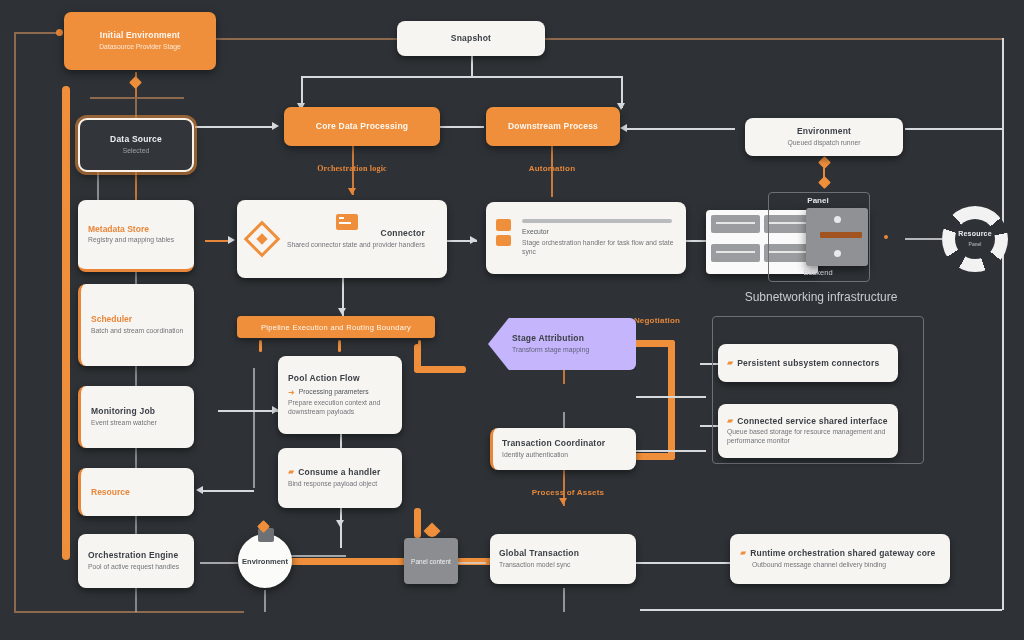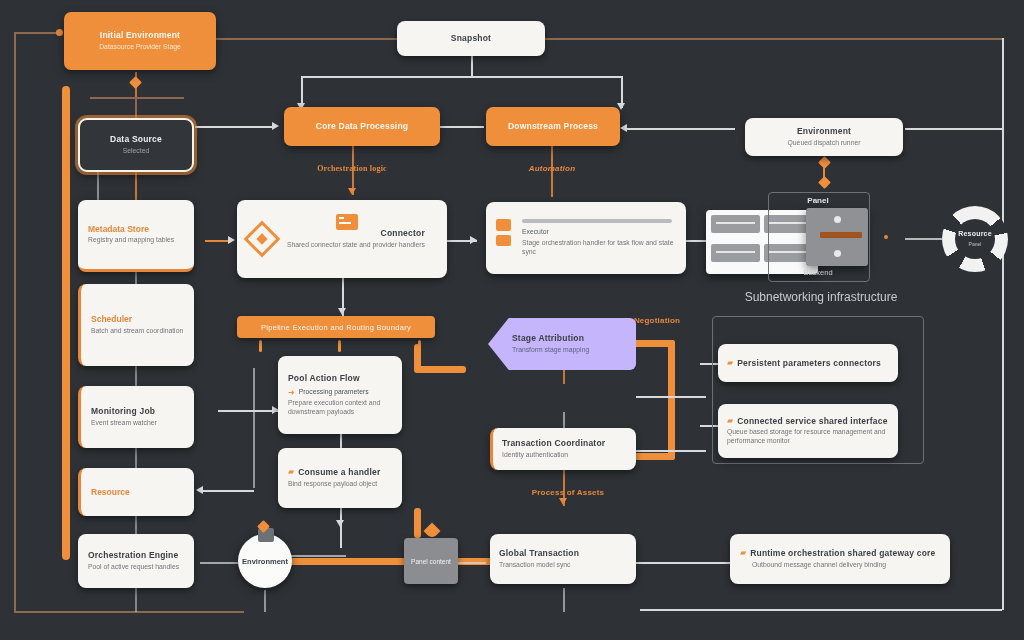--- a/index.html
+++ b/index.html
@@ -205,21 +205,21 @@
 
   <div class="ln h" style="left:636px;top:562px;width:94px;"></div>
   <div class="ln v" style="left:563px;top:588px;height:24px;opacity:.6;"></div>
 
   <div class="ln h" style="left:200px;top:562px;width:38px;opacity:.7;"></div>
   <div class="ln h" style="left:290px;top:555px;width:56px;opacity:.7;"></div>
   <div class="ln v" style="left:264px;top:590px;height:22px;opacity:.6;"></div>
   <div class="ln h" style="left:458px;top:562px;width:28px;opacity:.7;"></div>
 
   <div class="lbl" style="left:272px;top:164px;width:160px;font-family:Liberation Serif, serif;">Orchestration logic</div>
-  <div class="lbl" style="left:505px;top:164px;width:94px;font-style:italic;">Automation</div>
+  <div class="lbl" style="left:505px;top:164px;width:94px;">Automation</div>
   <div class="lbl" style="left:612px;top:316px;width:90px;">Negotiation</div>
   <div class="lbl" style="left:508px;top:488px;width:120px;">Process of Assets</div>
 
   <div class="node orange" style="left:64px;top:12px;width:152px;height:58px;">
     <div class="t1">Initial Environment</div>
     <div class="t2" style="opacity:.85;">Datasource Provider Stage</div>
   </div>
 
   <div class="node card" style="left:397px;top:21px;width:148px;height:35px;align-items:center;text-align:center;">
     <div class="t1">Snapshot</div>
@@ -353,21 +353,21 @@
   <div class="node card" style="left:490px;top:534px;width:146px;height:50px;padding:7px 9px;">
     <div class="t1">Global Transaction</div>
     <div class="t2">Transaction model sync</div>
   </div>
 
   <div class="group" style="left:712px;top:316px;width:210px;height:146px;"></div>
 
   <div class="node card" style="left:718px;top:344px;width:180px;height:38px;padding:7px 9px;justify-content:center;">
     <div class="row">
       <span class="bullet">▰</span>
-      <span class="t1">Persistent parameters connectors</span>
+      <span class="t1">Persistent subsystem connectors</span>
     </div>
   </div>
 
   <div class="node card" style="left:718px;top:404px;width:180px;height:54px;padding:7px 9px;">
     <div class="row">
       <span class="bullet">▰</span>
       <span class="t1">Connected service shared interface</span>
     </div>
     <div class="t2">Queue based storage for resource management and performance monitor</div>
   </div>

